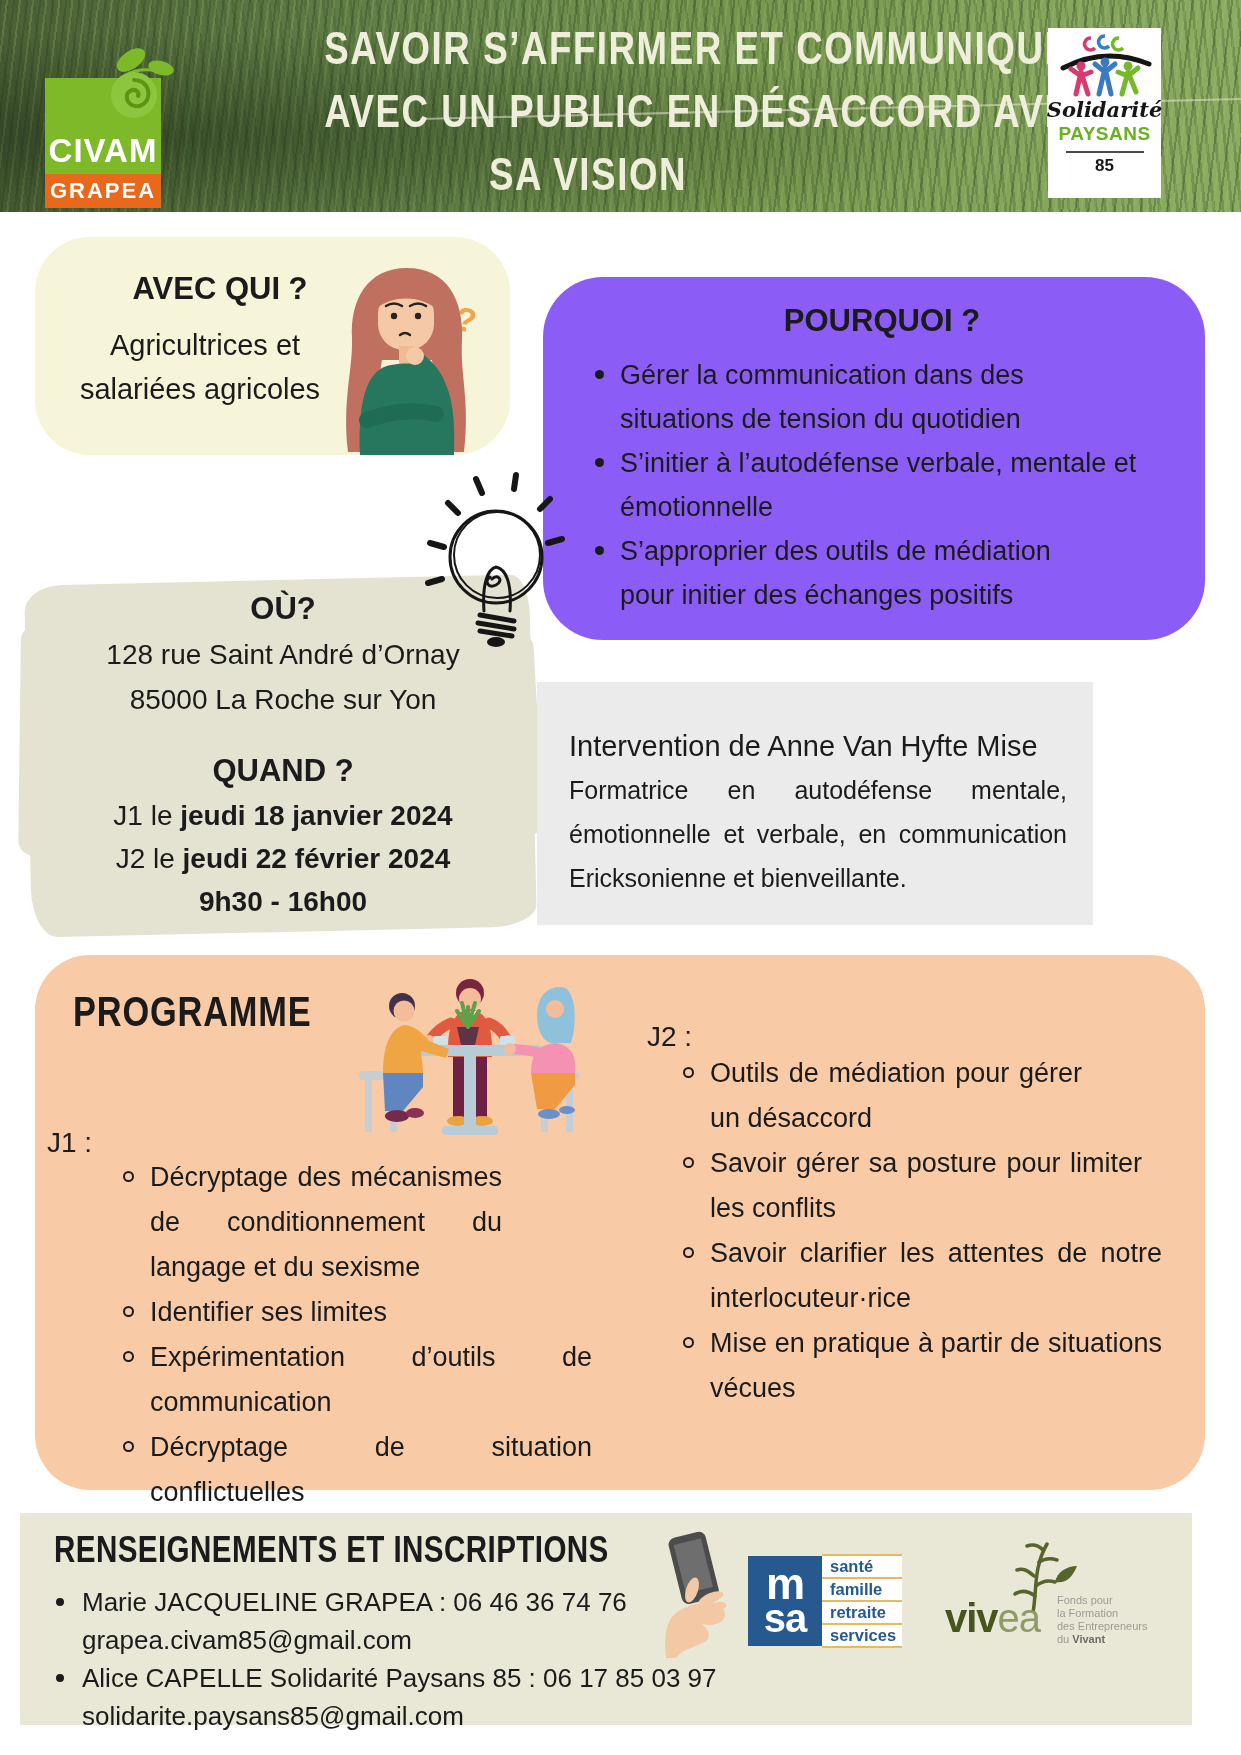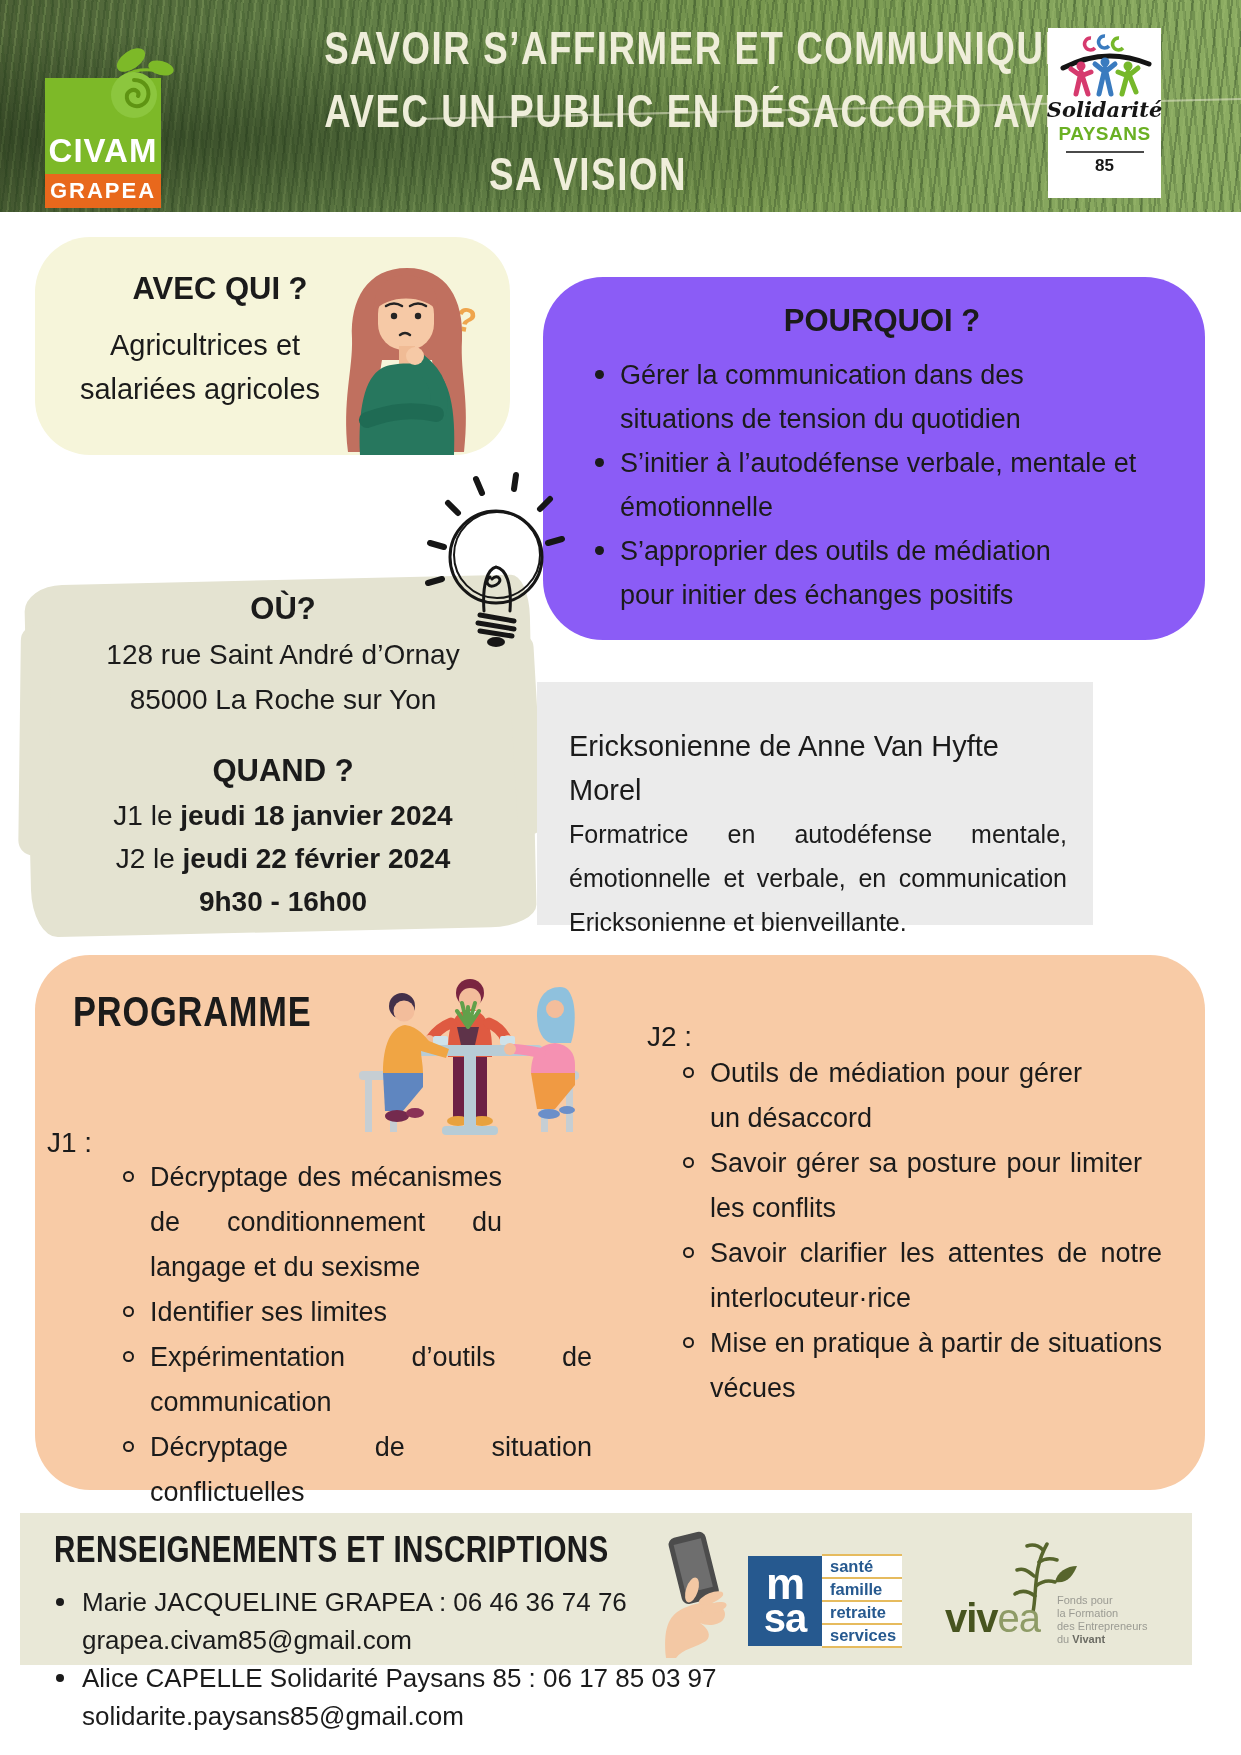--- a/index.html
+++ b/index.html
@@ -93,21 +93,21 @@
   .j2-list{position:absolute;left:648px;top:96px;width:500px;}
   .olist{list-style:none;margin:0;padding:0;}
   .olist li{display:flex;align-items:flex-start;}
   .oring{flex:0 0 11px;width:11px;height:11px;border-radius:50%;border:2.5px solid #1b1b1b;
     box-sizing:border-box;margin:16px 16px 0 0;background:transparent;}
   .otxt{font-size:27px;line-height:45px;text-align:justify;}
   .j1a{max-width:352px;} .j1b{max-width:440px;} .j1c{max-width:442px;} .j1d{max-width:442px;}
   .j2a{max-width:372px;} .j2b{max-width:432px;} .j2c{max-width:452px;} .j2d{max-width:452px;}
 
   
-  .contact{position:absolute;left:20px;top:1513px;width:1172px;height:152px;background:#e9e8d7;
+  .contact{position:absolute;left:20px;top:1513px;width:1172px;height:212px;background:#e9e8d7;
     box-sizing:border-box;padding:16px 0 0 34px;}
   .contact-title{font-size:37px;font-weight:700;letter-spacing:.5px;}
   .clist{margin-top:12px;}
   .centry{display:flex;align-items:flex-start;}
   .cdot{flex:0 0 8px;width:8px;height:8px;border-radius:50%;background:#1b1b1b;margin:15px 18px 0 2px;}
   .cline{font-size:26px;line-height:38px;}
   .phone-ill{position:absolute;left:648px;top:1528px;}
   .msa{position:absolute;left:748px;top:1556px;width:154px;height:90px;display:flex;}
   .msa-square{width:74px;background:#26598f;color:#fff;display:flex;flex-direction:column;
     align-items:center;justify-content:center;font-weight:700;}
@@ -231,21 +231,21 @@
   <svg class="bulb" width="150" height="185" viewBox="0 0 150 185">
     <circle cx="78" cy="92" r="46" stroke="#161616" stroke-width="3" fill="none"></circle>
     <circle cx="79" cy="90" r="43" stroke="#161616" stroke-width="2" fill="none"></circle>
     <path d="M66,146 C64,118 70,104 78,102 M92,146 C94,118 88,104 78,102 M72,112 c-6,4 -2,12 6,8 c8,-4 2,-12 -4,-6" stroke="#161616" stroke-width="3" fill="none" stroke-linecap="round"></path>
     <path d="M62,150 L96,156 M60,158 L96,164 M62,166 L94,171" stroke="#161616" stroke-width="5" stroke-linecap="round"></path>
     <ellipse cx="78" cy="177" rx="9" ry="5" fill="#161616"></ellipse>
     <path d="M30,38 L40,48 M12,78 L26,82 M10,118 L24,114 M58,14 L64,28 M98,10 L96,24 M132,34 L122,44 M144,74 L130,78" stroke="#161616" stroke-width="6" stroke-linecap="round"></path>
   </svg>
 
   <div class="intervenante">
-    <div class="int-title">Ericksonienne de Anne Van Hyfte Morel</div>
+    <div class="int-title">Intervention de Anne Van Hyfte Mise</div>
     <div class="int-desc">Formatrice en autodéfense mentale, émotionnelle et verbale, en communication Ericksonienne et bienveillante.</div>
   </div>
 
   <div class="programme">
     <div class="prog-title"><span class="cond-left">PROGRAMME</span></div>
 
     <svg class="people" width="250" height="185" viewBox="0 0 250 185">
       <rect x="14" y="110" width="44" height="9" rx="4" fill="#c6ced3"></rect>
       <rect x="20" y="119" width="7" height="52" fill="#c6ced3"></rect>
       <rect x="45" y="119" width="7" height="52" fill="#c6ced3"></rect>

